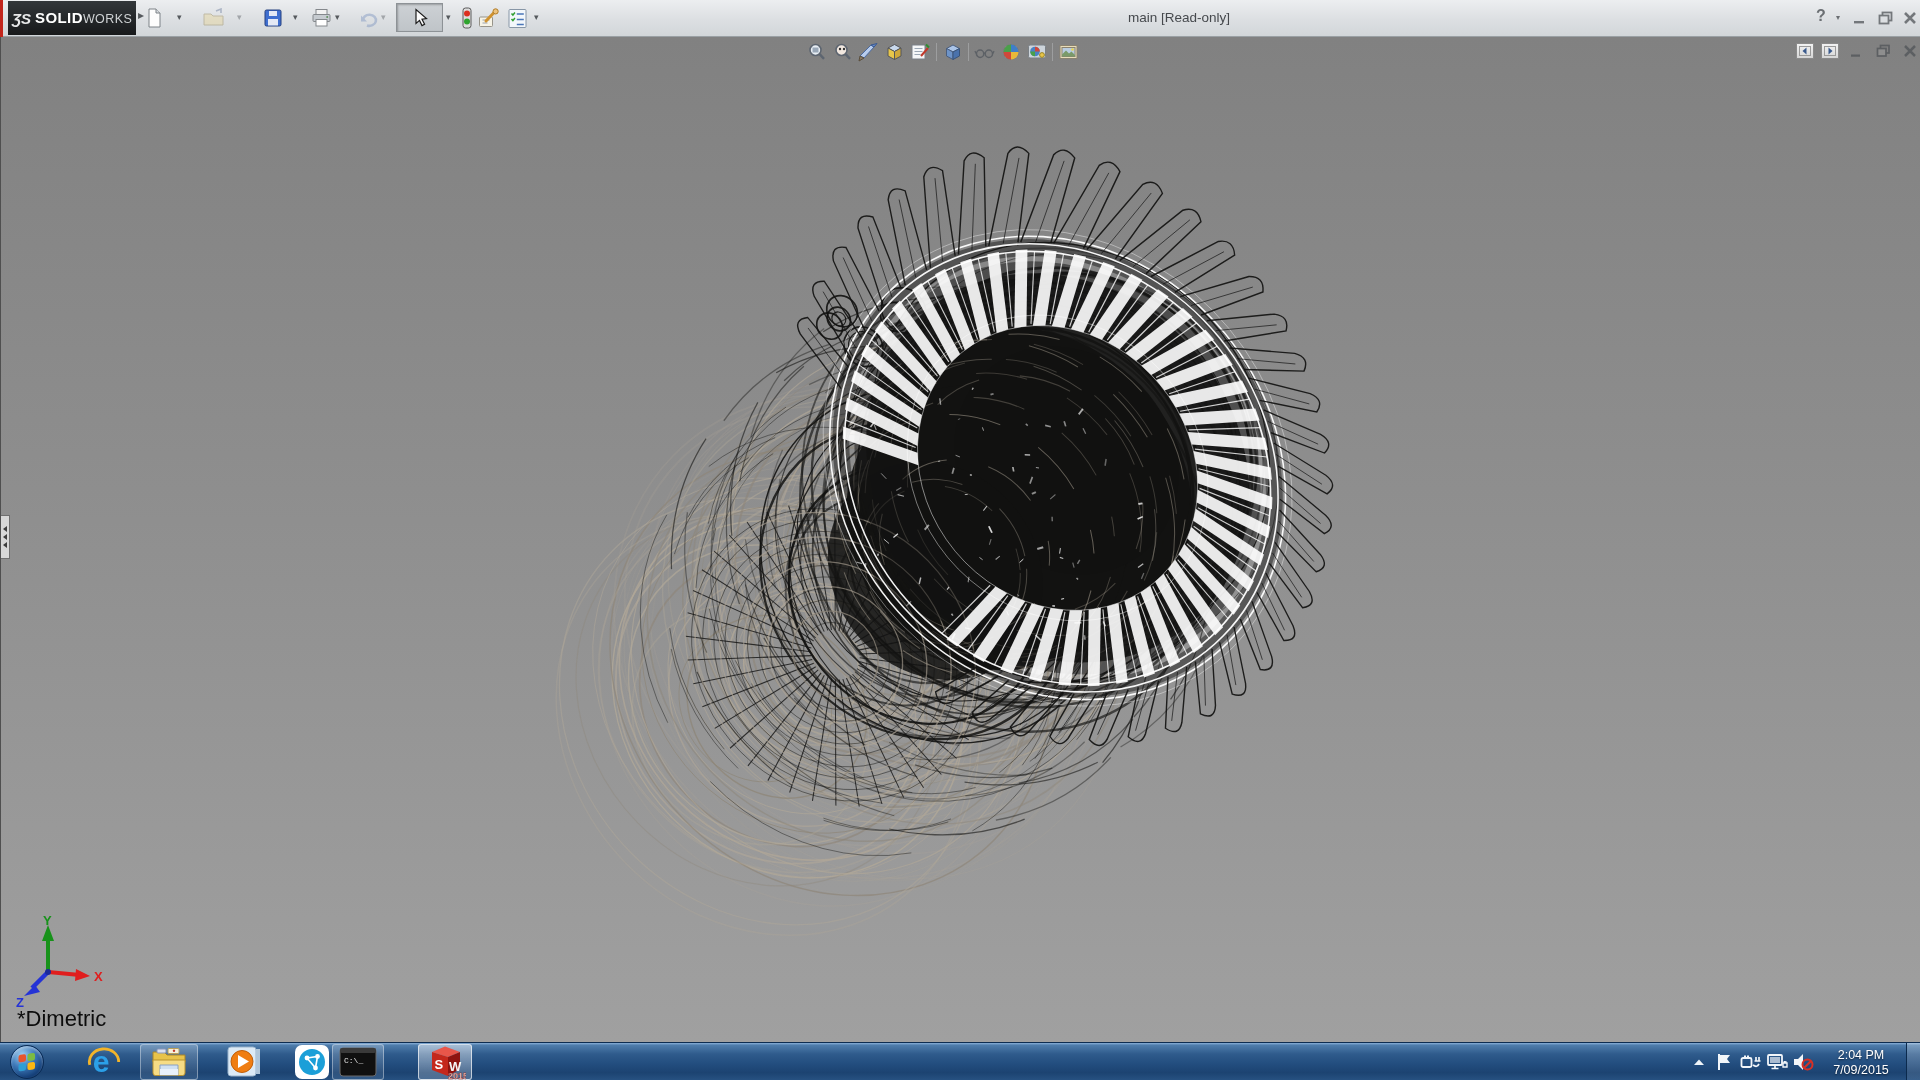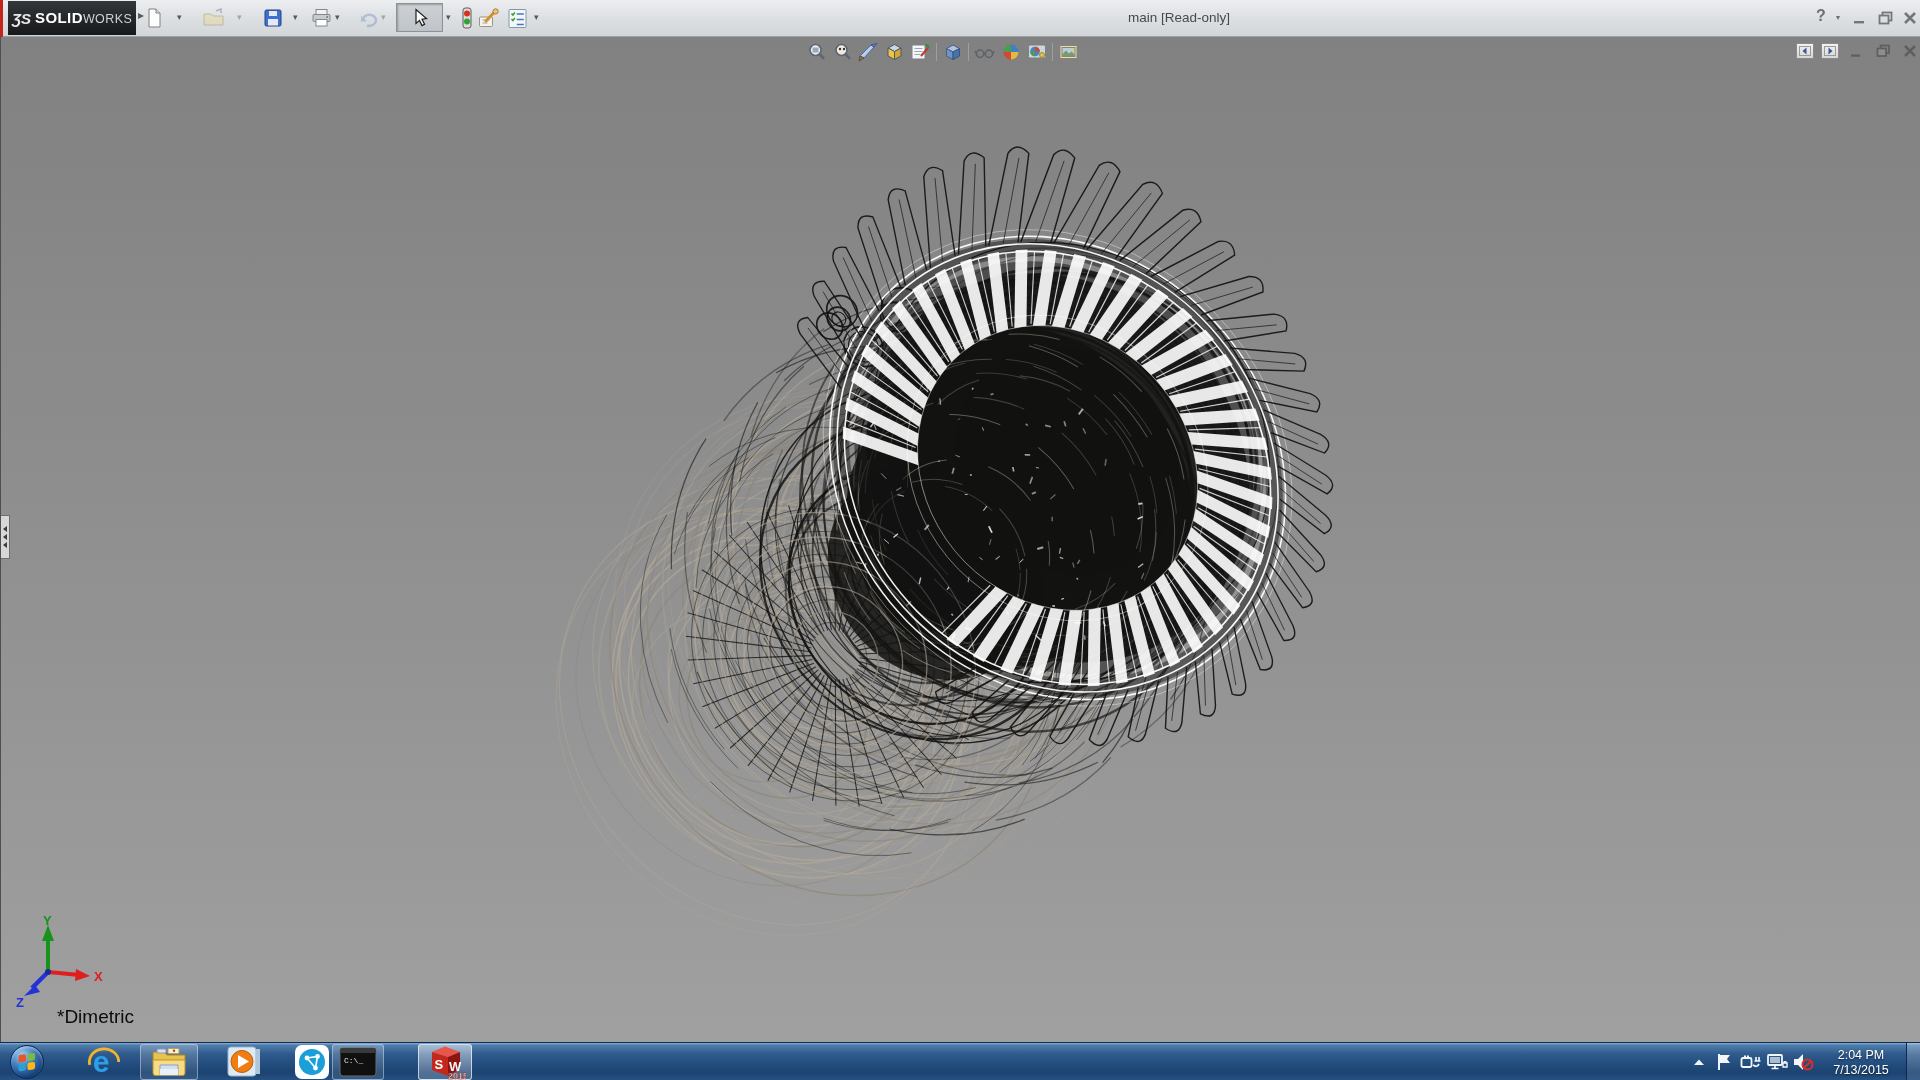--- a/index.html
+++ b/index.html
@@ -51,21 +51,21 @@
   .hu-sep { width:1px; height:18px; background:#b4b6b8; opacity:.55; }
 
   
   .doc-ctrls { position:absolute; left:1796px; top:3px; height:22px; display:flex;
     align-items:center; gap:7px; }
   .pane-btn { width:18px; height:16px; background:linear-gradient(180deg,#f2f2f2,#d6d6d6);
     border:1px solid #8a8a8a; display:flex; align-items:center; justify-content:center; }
   .doc-glyph { width:20px; height:18px; display:flex; align-items:center; justify-content:center; color:#5c5f62; }
 
   .triad { position:absolute; left:8px; top:878px; }
-  .dimetric { position:absolute; left:17px; top:969px; font-size:19px; color:#0c0c0c;margin-left:40px; }
+  .dimetric { position:absolute; left:17px; top:969px; font-size:22px; color:#0c0c0c; }
 
   
   .taskbar { position:absolute; left:0; top:1042px; width:1920px; height:38px;
     background:linear-gradient(180deg,#88b0d8 0%,#4e7cab 6%,#2f5b8c 30%,#234e7f 55%,#1c4371 80%,#275181 100%);
     border-top:1px solid #0d2c50; }
   .tb-item { position:absolute; top:1px; height:36px; display:flex; align-items:center; justify-content:center; }
   .tb-frame { border:1px solid rgba(255,255,255,.38); border-radius:3px;
     background:linear-gradient(180deg,rgba(255,255,255,.22),rgba(255,255,255,.06)); }
   .tb-frame.active { border-color:rgba(255,255,255,.65);
     background:linear-gradient(180deg,rgba(255,255,255,.5),rgba(255,255,255,.18)); }
@@ -902,18 +902,18 @@
       </span>
       <span class="tray-ico">
         <svg width="22" height="20" viewBox="0 0 22 20">
             <path d="M2 7 v6 h4 l5 5 V2 L6 7 Z" fill="#f2f6fa"></path>
             <circle cx="15.5" cy="12.5" r="5" fill="none" stroke="#d93025" stroke-width="2"></circle>
             <path d="M12.2 15.8 L18.8 9.2" stroke="#d93025" stroke-width="2"></path>
           </svg>
       </span>
       <div class="clock">
         <div>2:04 PM</div>
-        <div>7/13/2015</div>
+        <div>7/09/2015</div>
       </div>
       <div class="show-desktop"></div>
     </div>
   </div>
 </div>
 
 </body></html>

